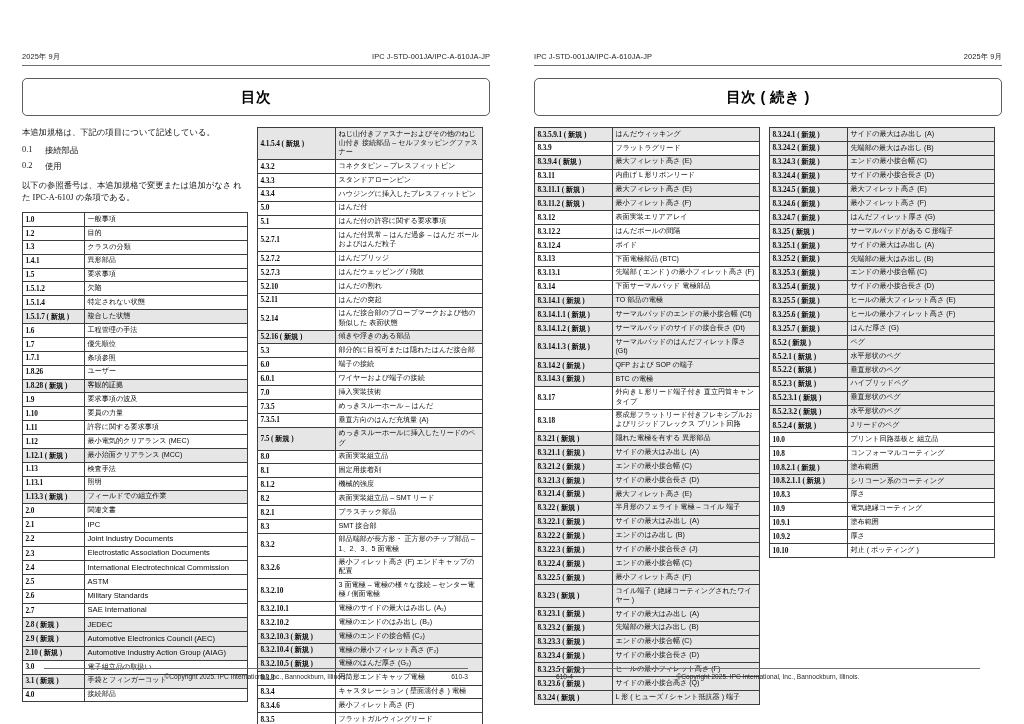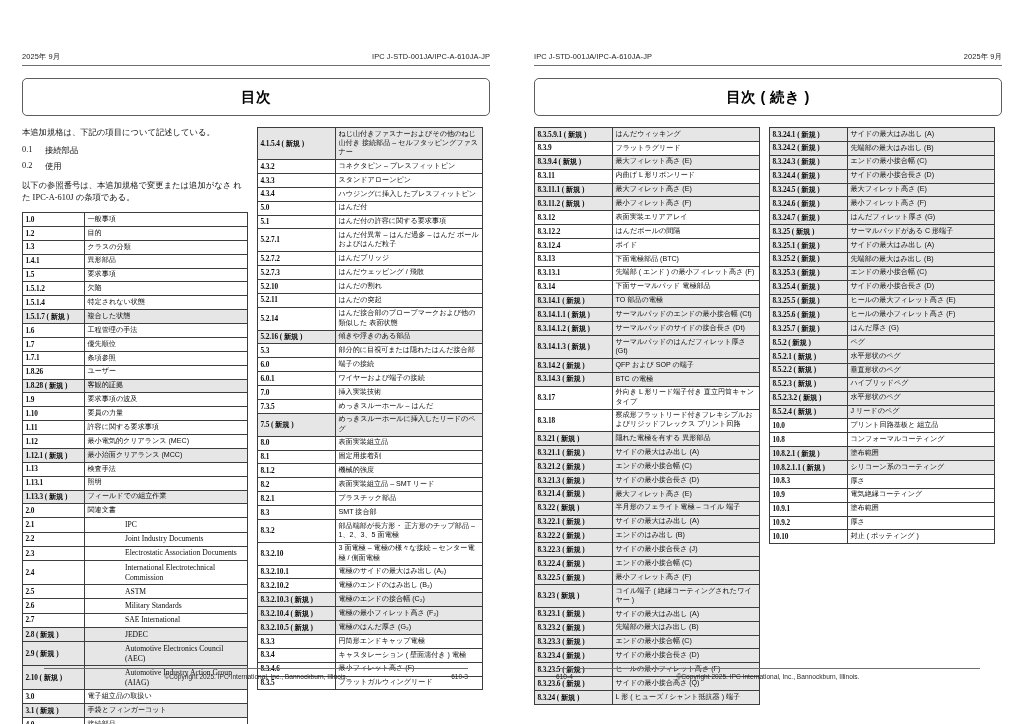--- a/index.html
+++ b/index.html
@@ -127,23 +127,22 @@
     font-size: 7.1px;
   }
   table.toc tr.shade td {
     background: #e6e6e6;
   }
   table.toc.wide-num td.num { width: 72px; }
   table.toc.narrow-num td.num { width: 56px; }
 
   
   table.toc td.ttl.latin {
-    font-family: Liberation Serif, serif;
+    font-family: Liberation Sans, sans-serif;
     font-size: 7.6px;
-    padding-left: 40px;
   }
 
   
   .footer {
     position: absolute;
     left: 22px;
     right: 22px;
     bottom: 44px;
     border-top: 1px solid #6f6f6f;
     padding-top: 4px;
@@ -413,20 +412,24 @@
                   <td class="ttl">ワイヤーおよび端子の接続</td>
                 </tr>
                 <tr>
                   <td class="num">7.0</td>
                   <td class="ttl">挿入実装技術</td>
                 </tr>
                 <tr>
                   <td class="num">7.3.5</td>
                   <td class="ttl">めっきスルーホール – はんだ</td>
                 </tr>
+                <tr>
+                  <td class="num">7.3.5.1</td>
+                  <td class="ttl">垂直方向のはんだ充填量 (A)</td>
+                </tr>
                 <tr class="shade">
                   <td class="num">7.5 ( 新規 )</td>
                   <td class="ttl">めっきスルーホールに挿入したリードのペグ</td>
                 </tr>
                 <tr>
                   <td class="num">8.0</td>
                   <td class="ttl">表面実装組立品</td>
                 </tr>
                 <tr>
                   <td class="num">8.1</td>
@@ -444,20 +447,24 @@
                   <td class="num">8.2.1</td>
                   <td class="ttl">プラスチック部品</td>
                 </tr>
                 <tr>
                   <td class="num">8.3</td>
                   <td class="ttl">SMT 接合部</td>
                 </tr>
                 <tr>
                   <td class="num">8.3.2</td>
                   <td class="ttl">部品端部が長方形・ 正方形のチップ部品 – 1、2、3、5 面電極</td>
+                </tr>
+                <tr>
+                  <td class="num">8.3.2.6</td>
+                  <td class="ttl">最小フィレット高さ (F) エンドキャップの 配置</td>
                 </tr>
                 <tr>
                   <td class="num">8.3.2.10</td>
                   <td class="ttl">3 面電極 – 電極の様々な接続 – センター電極 / 側面電極</td>
                 </tr>
                 <tr>
                   <td class="num">8.3.2.10.1</td>
                   <td class="ttl">電極のサイドの最大はみ出し (A₂)</td>
                 </tr>
                 <tr>
@@ -755,20 +762,24 @@
                 </tr>
                 <tr class="shade">
                   <td class="num">8.5.2.2 ( 新規 )</td>
                   <td class="ttl">垂直形状のペグ</td>
                 </tr>
                 <tr class="shade">
                   <td class="num">8.5.2.3 ( 新規 )</td>
                   <td class="ttl">ハイブリッドペグ</td>
                 </tr>
                 <tr class="shade">
+                  <td class="num">8.5.2.3.1 ( 新規 )</td>
+                  <td class="ttl">垂直形状のペグ</td>
+                </tr>
+                <tr class="shade">
                   <td class="num">8.5.2.3.2 ( 新規 )</td>
                   <td class="ttl">水平形状のペグ</td>
                 </tr>
                 <tr class="shade">
                   <td class="num">8.5.2.4 ( 新規 )</td>
                   <td class="ttl">J リードのペグ</td>
                 </tr>
                 <tr>
                   <td class="num">10.0</td>
                   <td class="ttl">プリント回路基板と 組立品</td>

